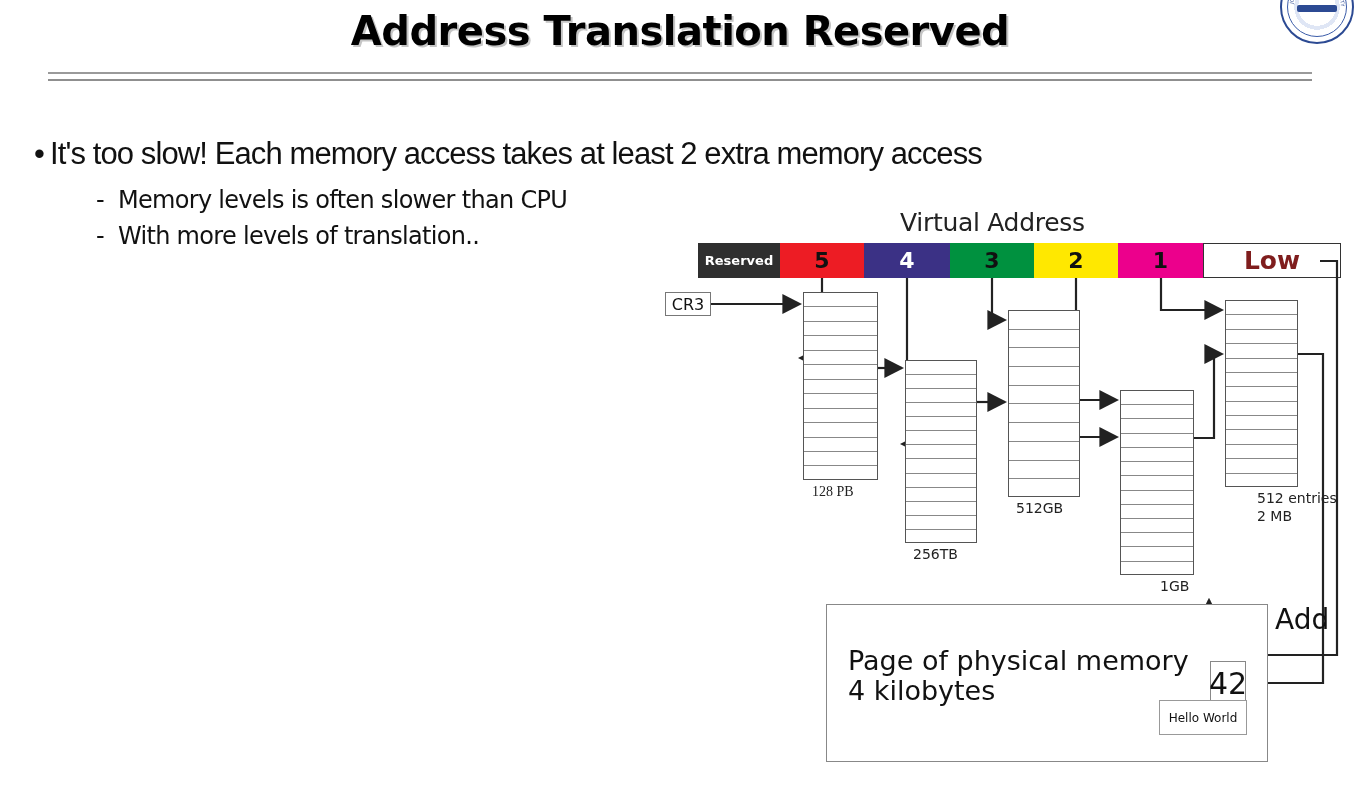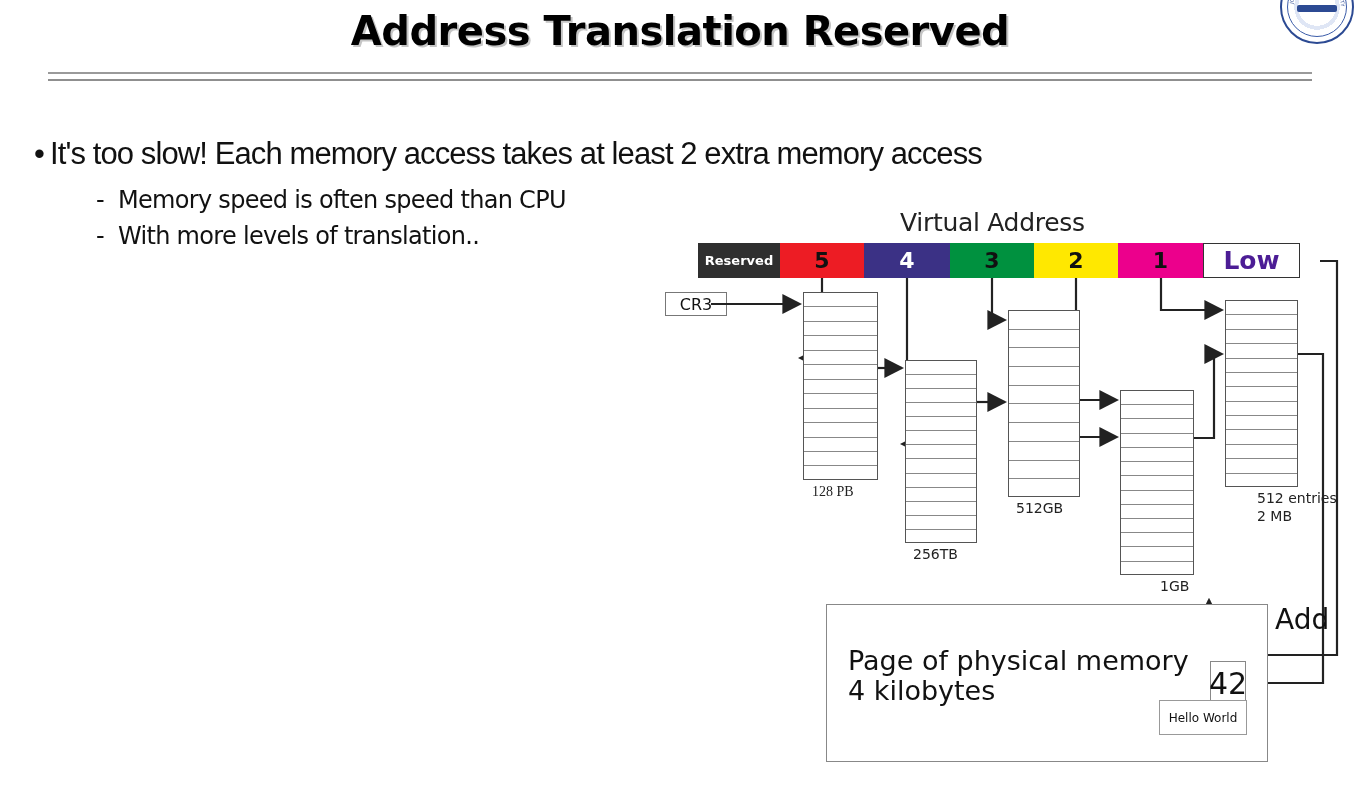--- a/index.html
+++ b/index.html
@@ -84,24 +84,24 @@
     font-family:"DejaVu Sans", sans-serif;
     box-sizing:border-box;
     font-weight:bold;
   }
   .seg.reserved{width:82px;background:#2f2f2f;color:#fff;font-size:13px;}
   .seg.s5{width:84px;background:#ED1C24;color:#111;font-size:22px;}
   .seg.s4{width:86px;background:#3B3185;color:#fff;font-size:22px;}
   .seg.s3{width:84px;background:#00913F;color:#111;font-size:22px;}
   .seg.s2{width:84px;background:#FFE800;color:#111;font-size:22px;}
   .seg.s1{width:85px;background:#EC008C;color:#111;font-size:22px;}
-  .seg.low{width:97px;background:#fff;color:#4c1d95;font-size:25px;border:1.5px solid #333;}
+  .seg.low{width:138px;background:#fff;color:#7f1d1d;font-size:25px;border:1.5px solid #333;}
 
   .cr3{
-    position:absolute;left:665px;top:292px;width:62px;height:24px;
+    position:absolute;left:665px;top:292px;width:46px;height:24px;
     border:1.5px solid #777;background:#fff;
     display:flex;align-items:center;justify-content:center;
     font-size:16px;color:#111;box-sizing:border-box;
   }
 
   
   .ptable{position:absolute;box-sizing:border-box;border:1.5px solid #555;background:#fff;}
   .ptable .row{border-bottom:1.5px solid #888;box-sizing:border-box;}
   .ptable .row:last-child{border-bottom:none;}
   .tlabel{
@@ -156,21 +156,21 @@
       <text font-size="5" fill="#2c4a93" font-family="DejaVu Sans, sans-serif">
         <textPath href="#cpath" startOffset="2%">JOHNS HOPKINS UNIVERSITY</textPath>
       </text>
     </svg>
   </div>
 
   <div class="bullet1">
     <span class="dot">•</span><span>It's too slow! Each memory access takes at least 2 extra memory access</span>
   </div>
   <div class="sub sub1">
-    <span class="dash">-</span><span>Memory speed is often speed than CPU</span>
+    <span class="dash">-</span><span>Memory levels is often slower than CPU</span>
   </div>
   <div class="sub sub2">
     <span class="dash">-</span><span>With more levels of translation..</span>
   </div>
 
   <div id="diagram">
 
     <div class="va-label">Virtual Address</div>
 
     <div class="vabar">

